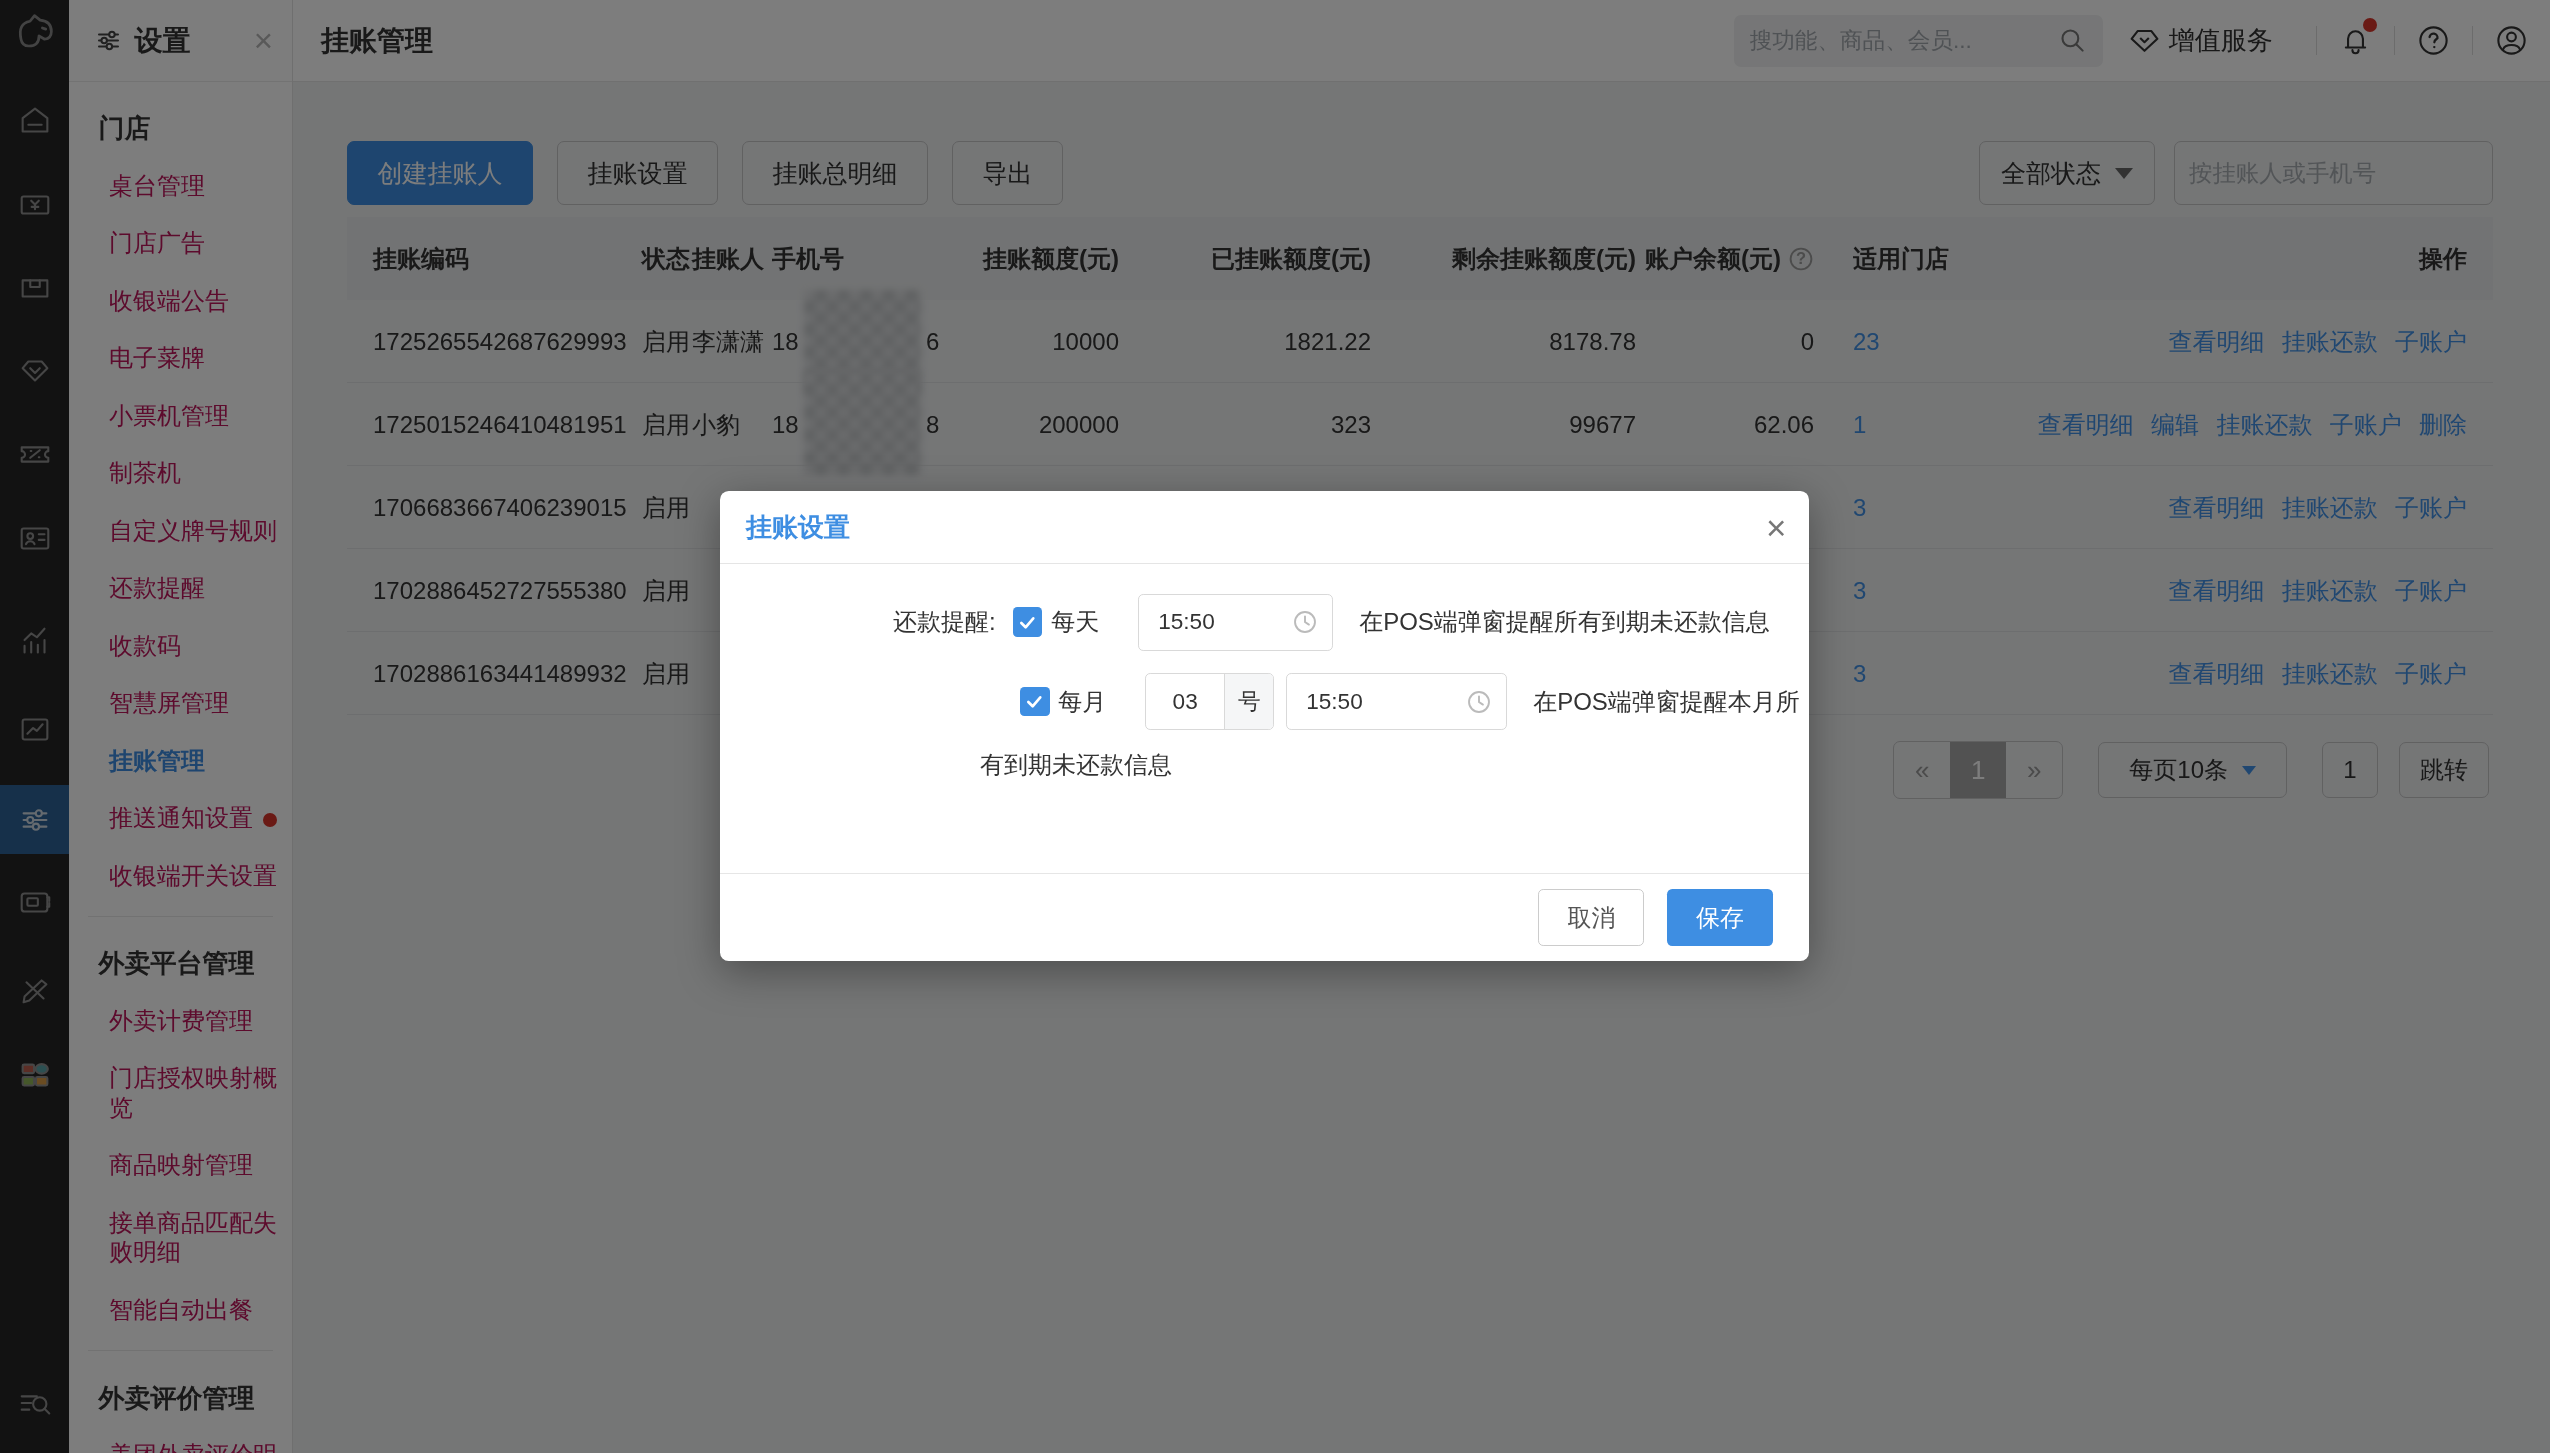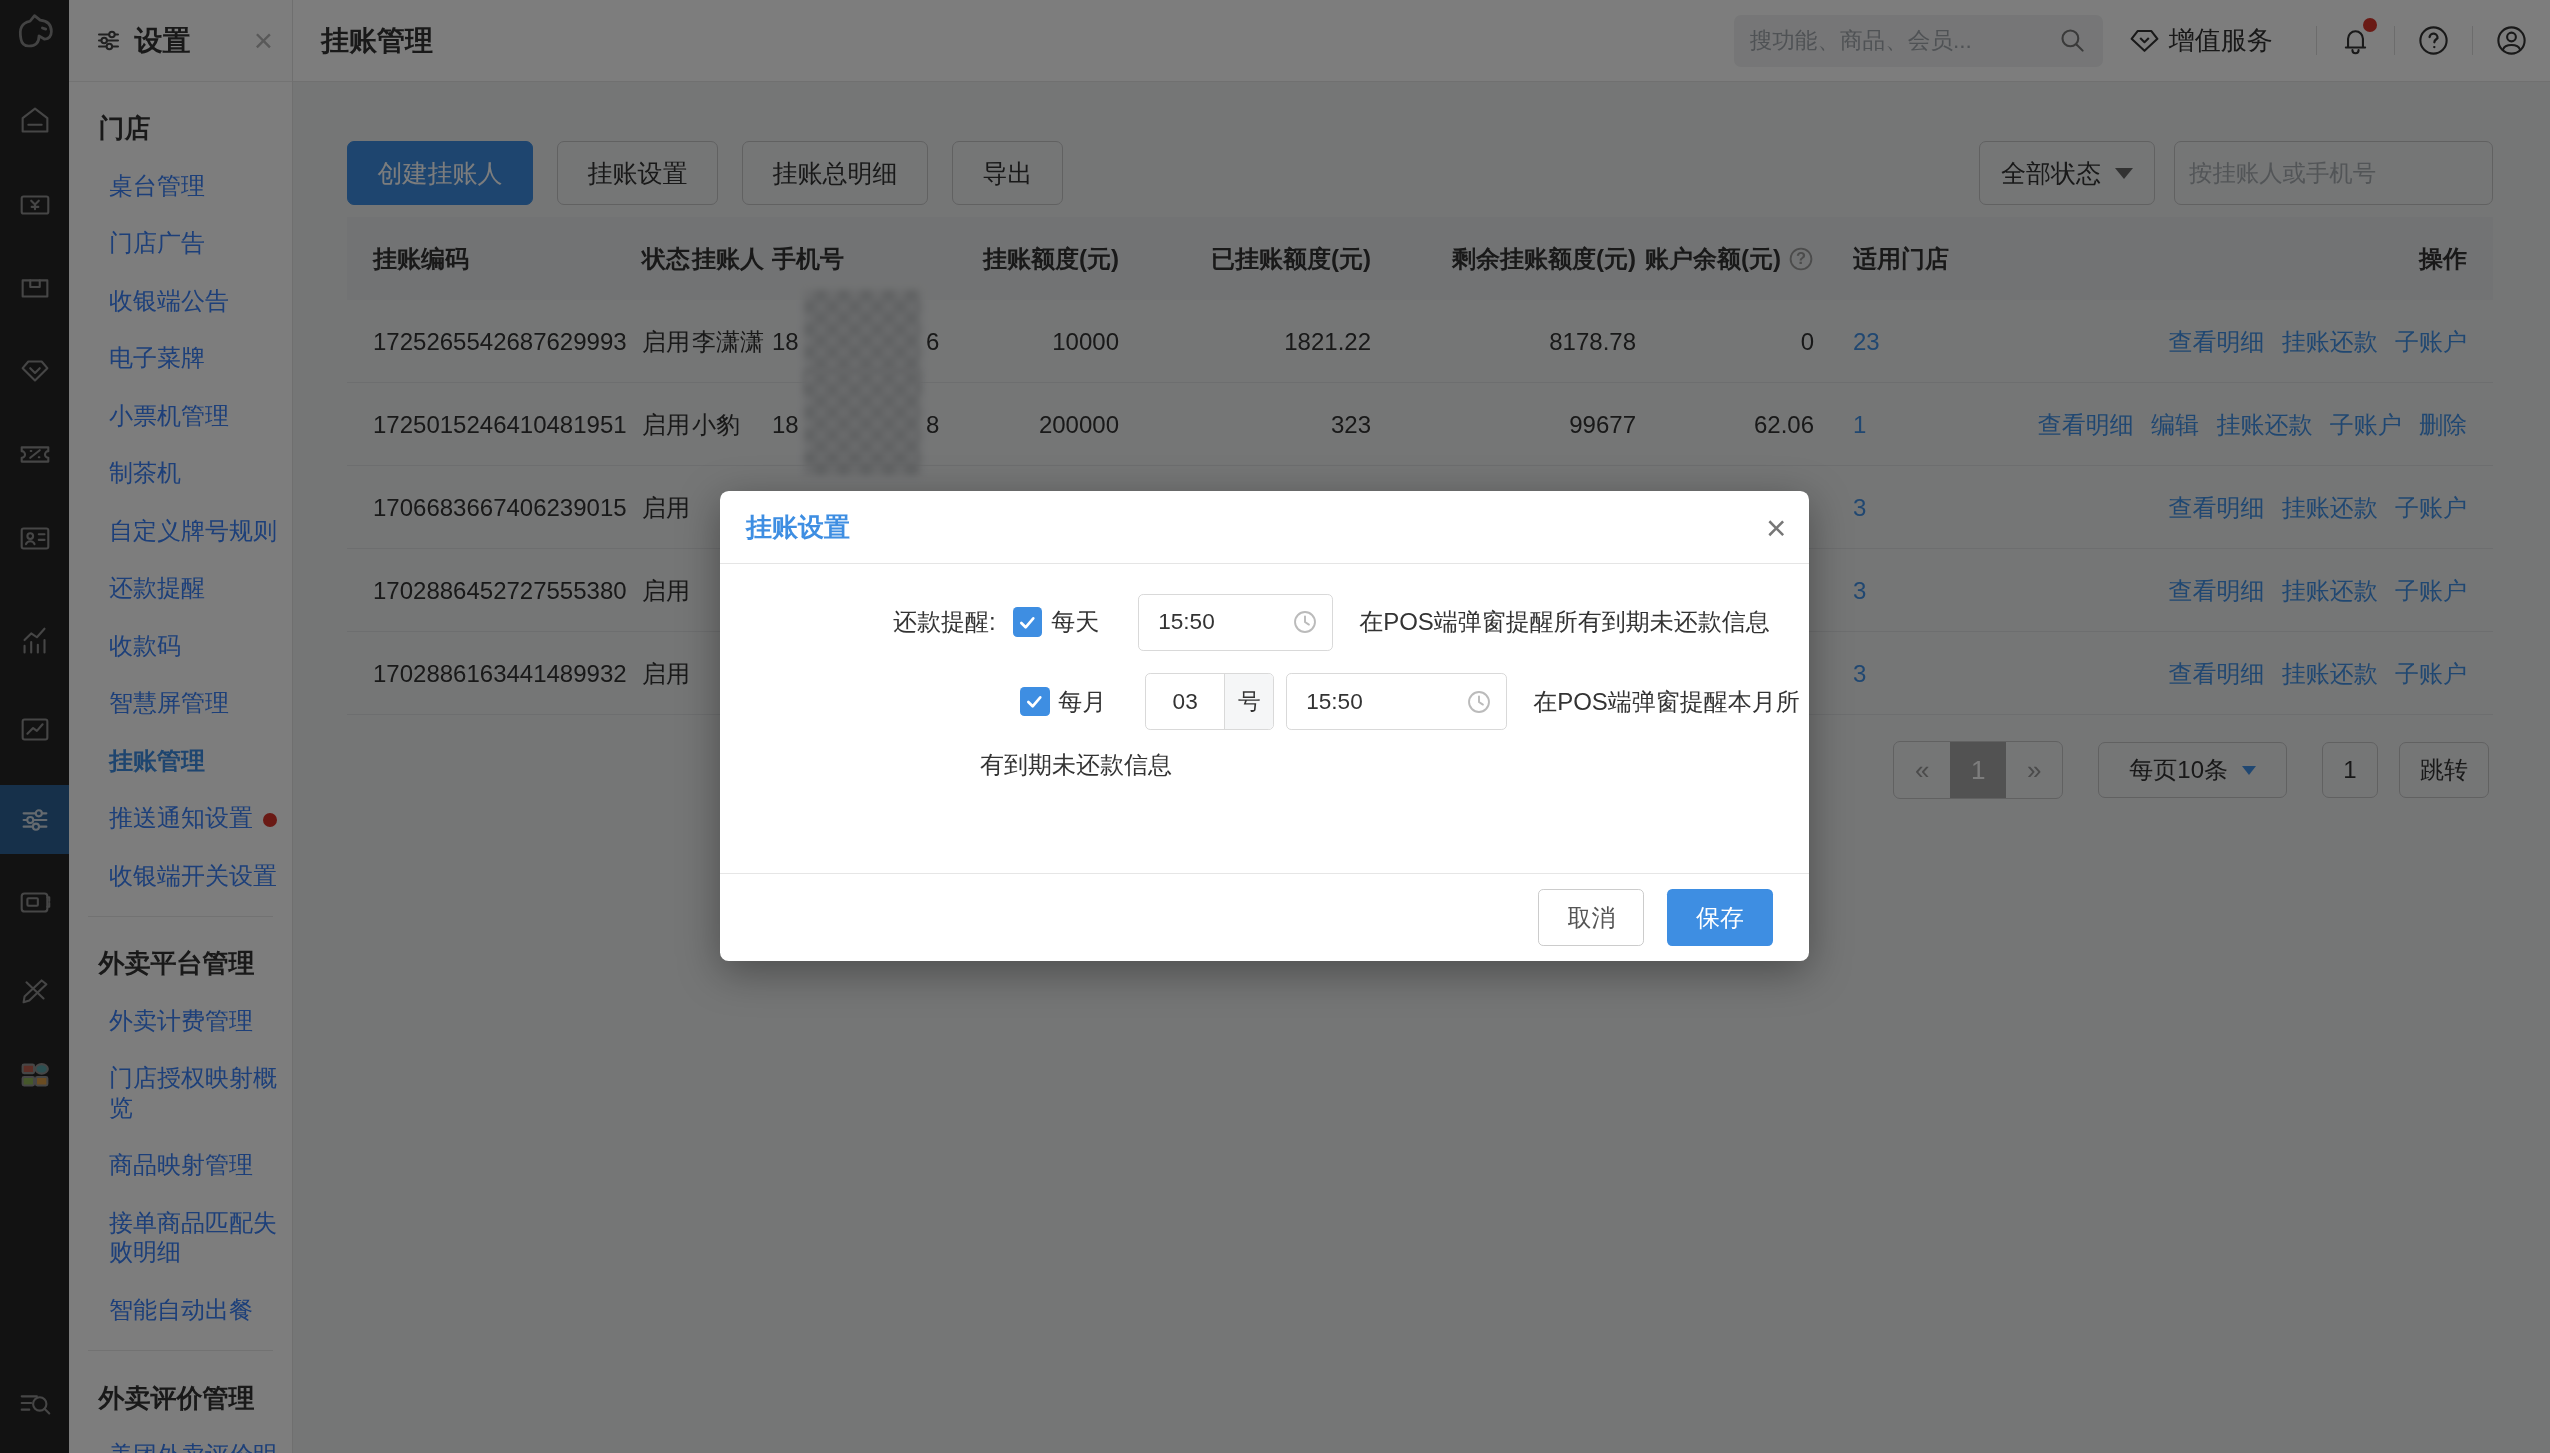--- a/index.html
+++ b/index.html
@@ -16,21 +16,21 @@
   .rail-active svg { position:absolute; left:15.6px; top:15.6px; width:38px; height:38px; stroke:#cfd9e2; fill:none; stroke-width:2.2; stroke-linecap:round; }
 
   
   .sidebar { position:absolute; left:69px; top:0; width:224px; height:100%; background:#fff; border-right:0.9px solid #e3e3e3; z-index:2; }
   .sb-head { height:82px; border-bottom:0.9px solid #ebebeb; display:flex; align-items:center; padding:0 19px 0 24px; }
   .sb-head svg { width:31px; height:31px; stroke:#444; fill:none; stroke-width:2.4; stroke-linecap:round; }
   .sb-title { font-size:28px; font-weight:bold; color:#333; margin-left:10.4px; flex:1; }
   .sb-close { font-size:33px; color:#b5b5b5; cursor:pointer; line-height:1; }
   .sb-nav { padding-top:12px; }
   .sb-sec { font-size:26px; font-weight:bold; color:#333; padding:17.3px 0 10.4px 29.5px; }
-  .sb-item { font-size:24px; color:#3b82f6; padding:14px 8.7px 14px 40px; line-height:29.5px; cursor:pointer; }
+  .sb-item { font-size:24px; color:#be185d; padding:14px 8.7px 14px 40px; line-height:29.5px; cursor:pointer; }
   .sb-item.active { color:#3e8ee2; font-weight:bold; }
   .sb-dot { display:inline-block; width:14px; height:14px; border-radius:50%; background:#d8352b; margin-left:10.4px; vertical-align:middle; }
   .sb-div { border-top:0.9px solid #e9e9e9; margin:12px 19px; }
 
   
   .topbar { position:absolute; left:293px; top:0; right:0; height:82px; background:#fff; border-bottom:0.9px solid #e4e4e4; display:flex; align-items:center; z-index:2; }
   .tb-title { font-size:28px; font-weight:bold; color:#333; margin-left:28px; flex:1; }
   .tb-search { width:369px; height:52px; background:#f0f1f2; border-radius:7px; display:flex; align-items:center; padding:0 15.6px; margin-right:26px; }
   .tb-search input { flex:1; border:none; outline:none; background:transparent; font-size:22.6px; color:#6d28d9; font-family:inherit; }
   .tb-search input::placeholder { color:#a2a7ad; }

